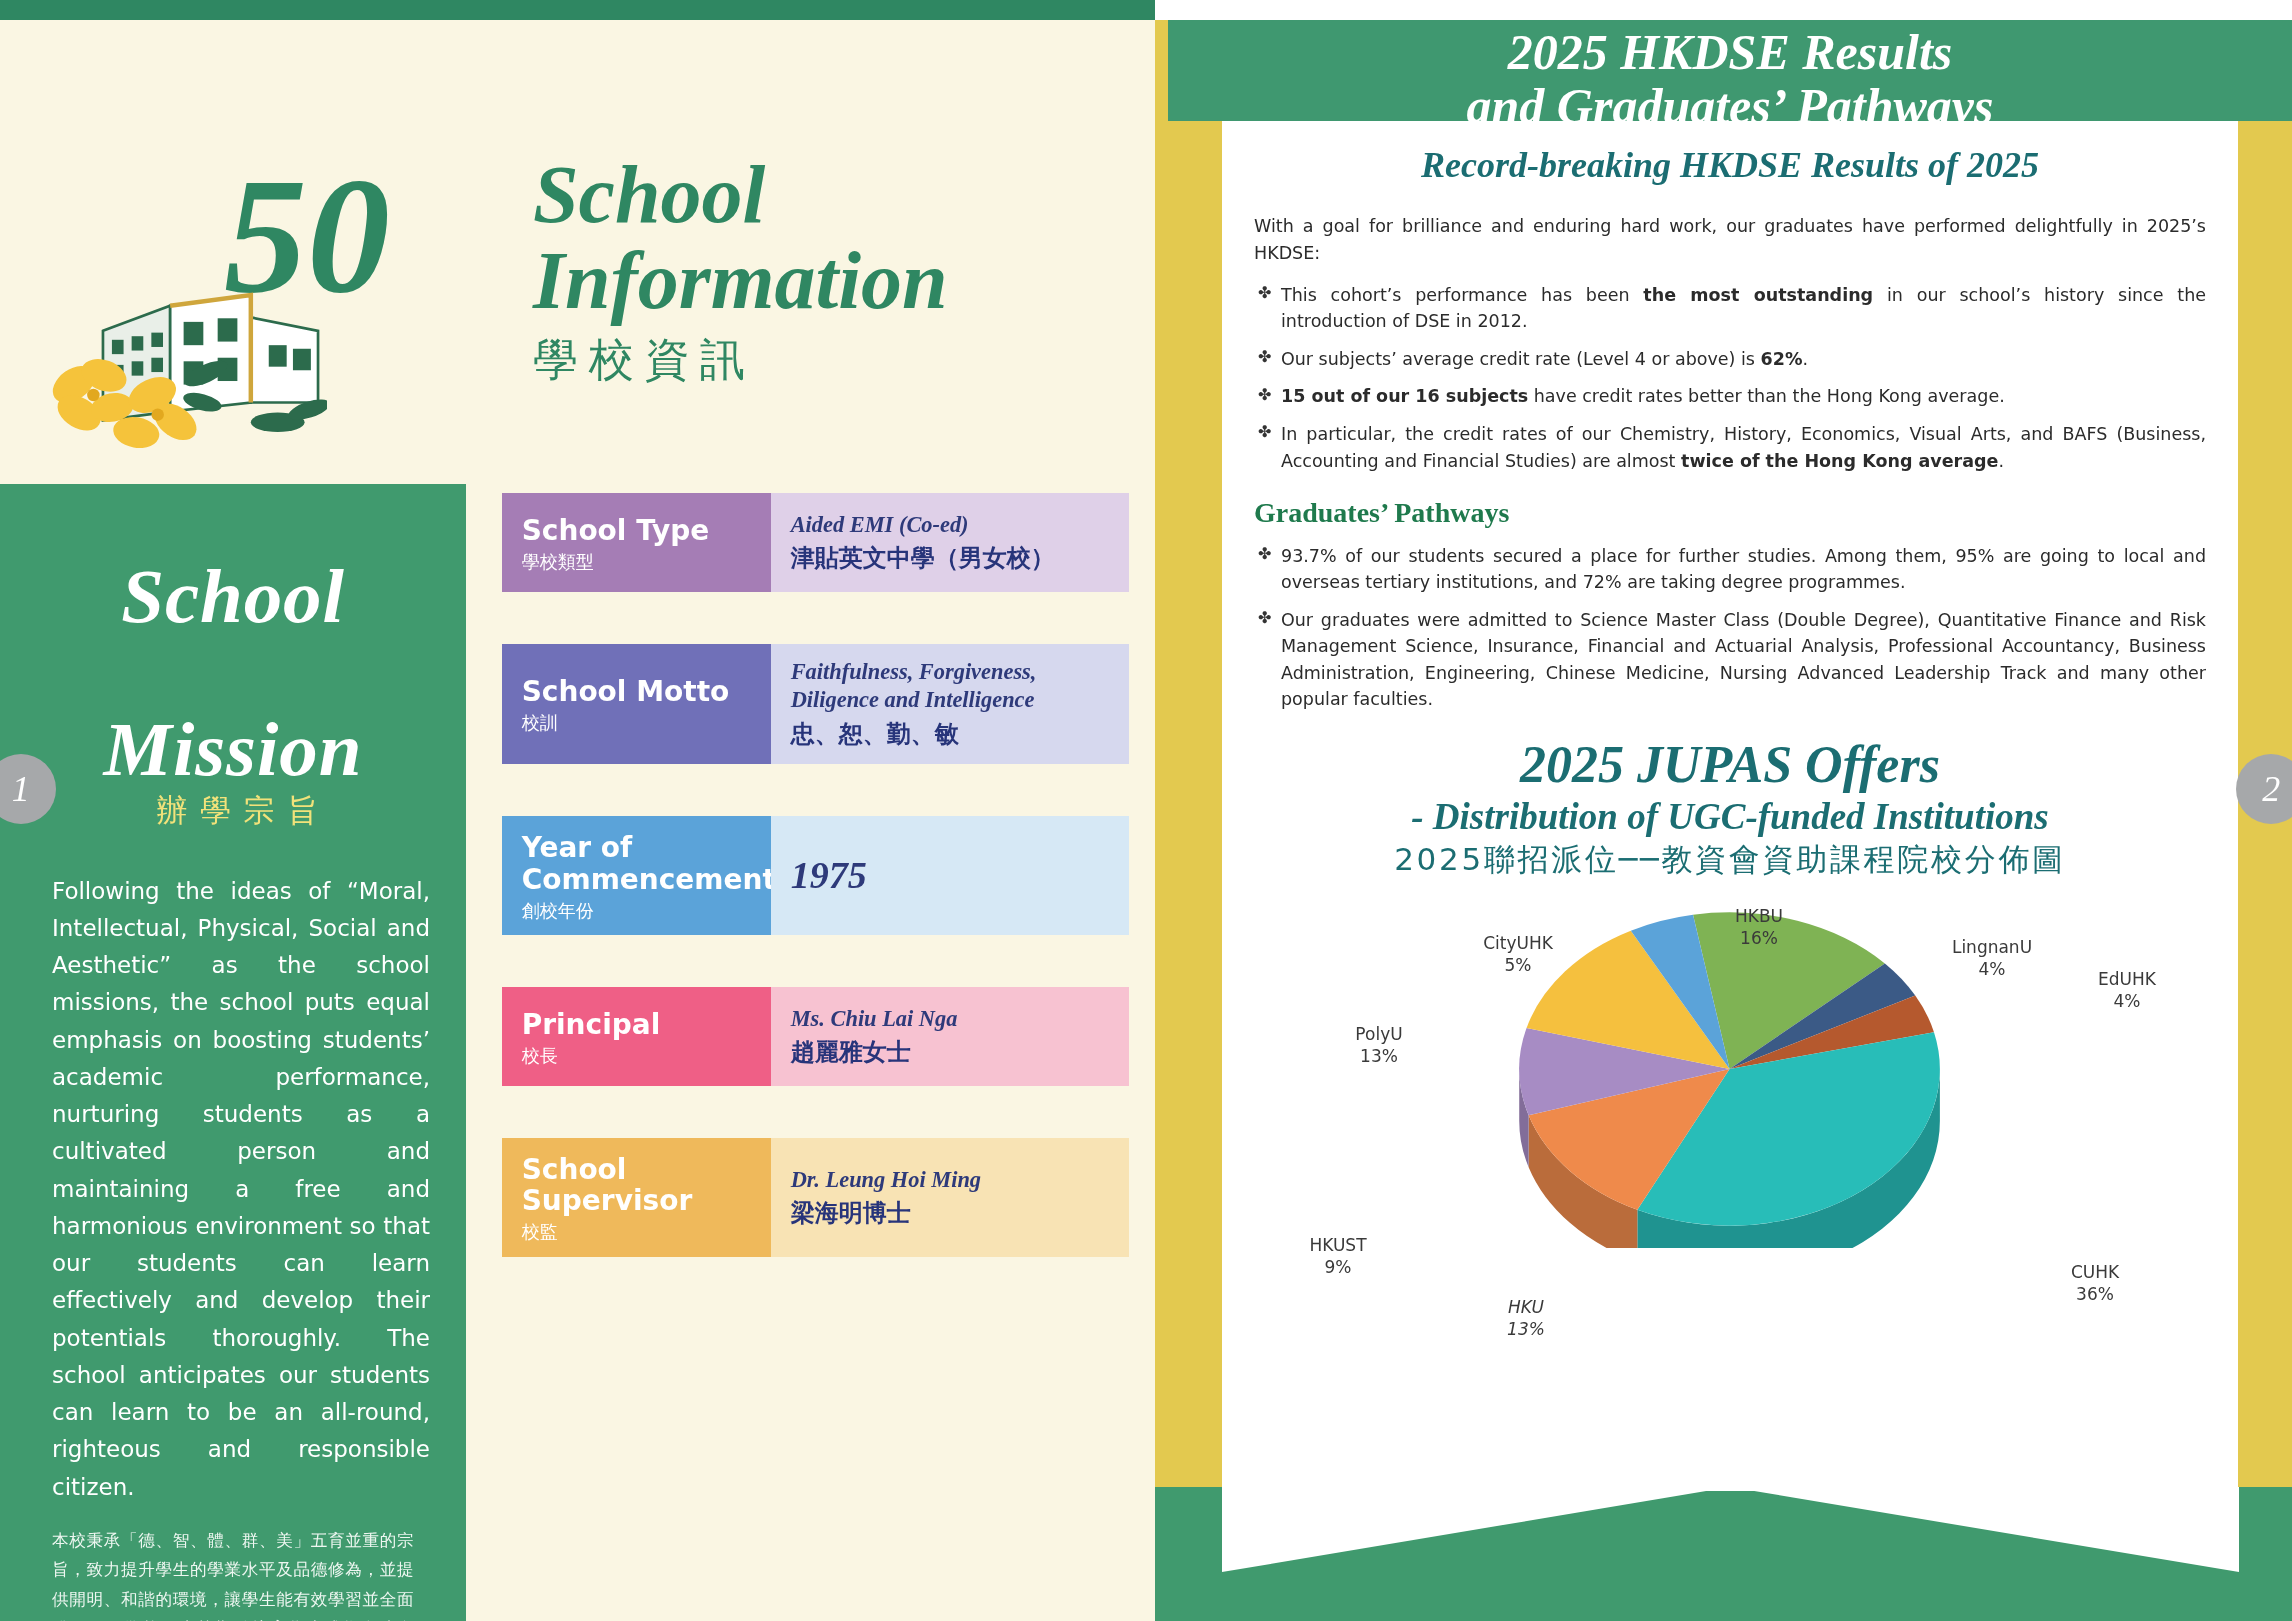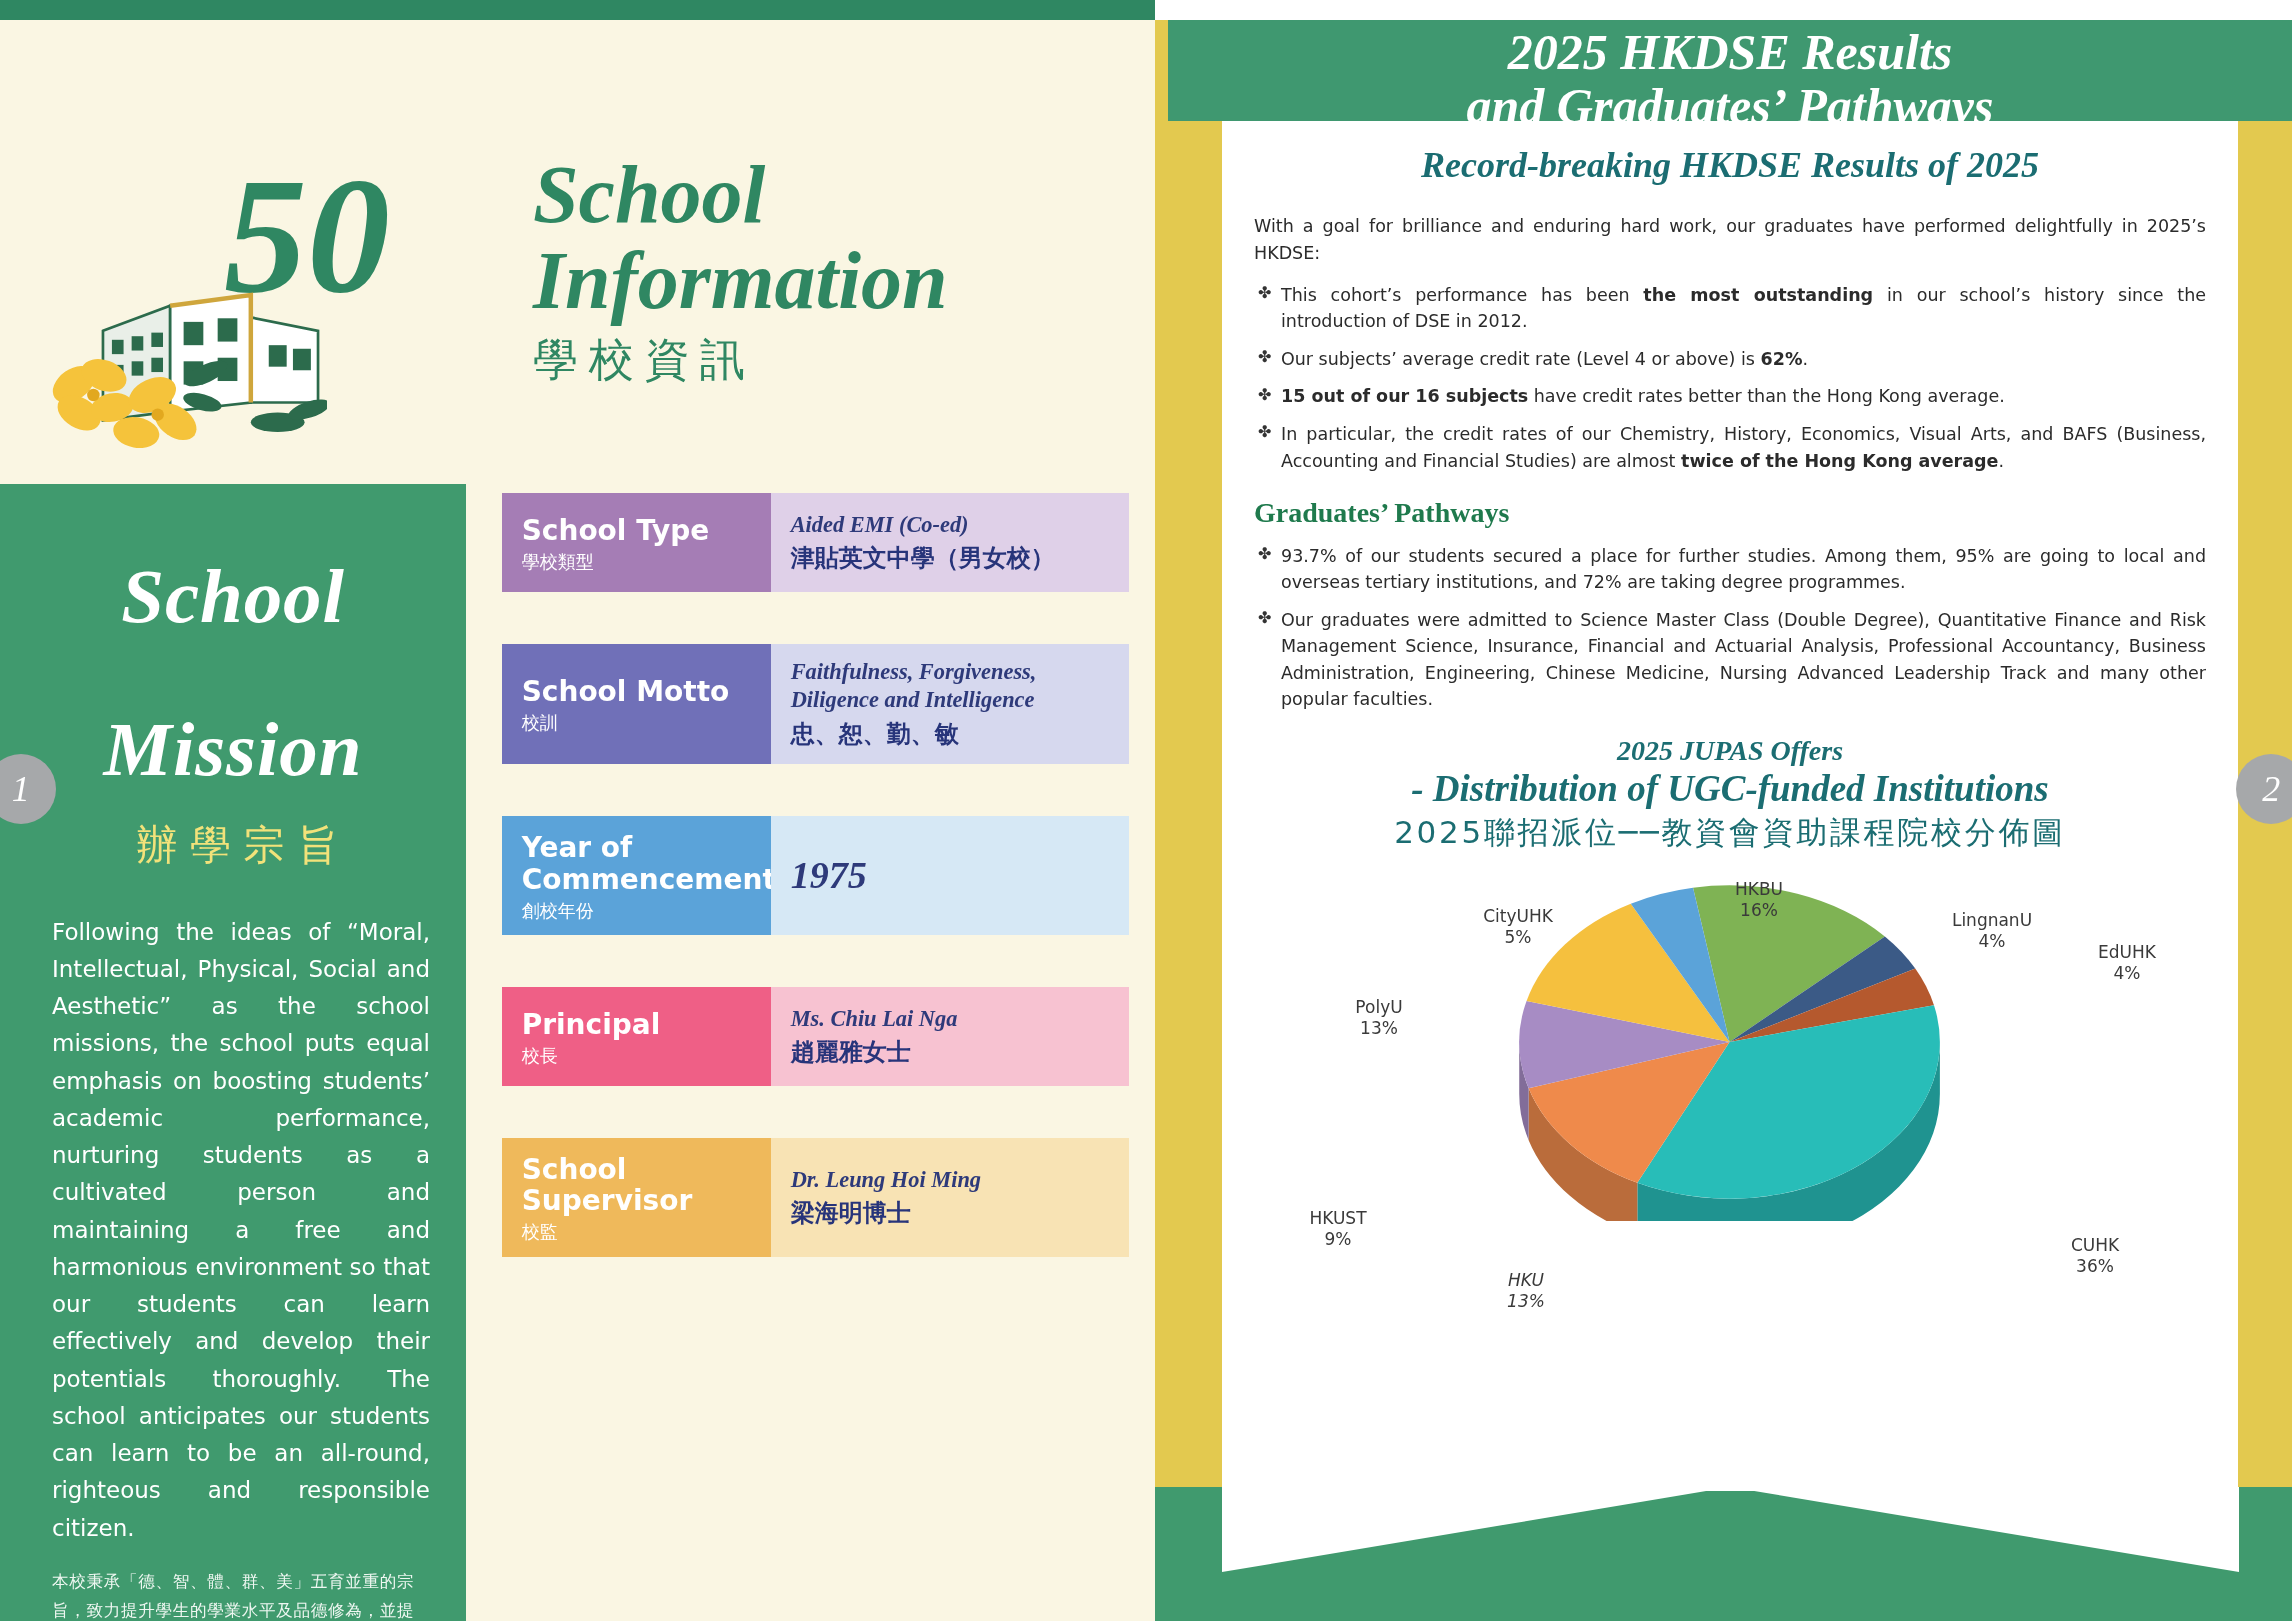--- a/index.html
+++ b/index.html
@@ -33,24 +33,24 @@
     font-style:italic;
     font-weight:700;
     font-size:77px;
     line-height:1.05;
     color:#ffffff;
     letter-spacing:0.9px;
   }
   .mission-title-zh {
     text-align:center;
     font-family:"DejaVu Sans", sans-serif;
-    font-size:41px;
+    font-size:31px;
     letter-spacing:12.5px;
     color:#f2e27a;
-    margin-top:28px;
+    margin-top:0;
     padding-left:21px;
   }
   .mission-body-en {
     margin:41px 36px 0 52px;
     color:#ffffff;
     font-size:23px;
     line-height:1.62;
     text-align:justify;
     font-family:"DejaVu Sans", sans-serif;
   }
@@ -181,21 +181,21 @@
   .rp-section-head {
     margin:23px 0 3.6px 32px;
     font-family:"Liberation Serif", serif; font-weight:700;
     font-size:28px; color:#1f7a4d;
   }
   .rp-chart-title {
     text-align:center; margin-top:23px;
     font-family:"Liberation Serif", serif; font-style:italic; font-weight:700;
     color:#1b6d72;
   }
-  .rp-chart-title .l1 { font-size:28px; line-height:1.15; }
+  .rp-chart-title .l1 { font-size:52px; line-height:1.15; }
   .rp-chart-title .l2 { font-size:37px; line-height:1.2; }
   .rp-chart-title .l3 {
     font-family:"DejaVu Sans", serif; font-style:normal; font-weight:400;
     font-size:31px; color:#1b6d72; letter-spacing:2.7px; line-height:1.35;
   }
 
   
   .pie-wrap { position:relative; width:1016px; height:376px; margin-top:9px; }
   .pie-label {
     position:absolute; text-align:center; font-size:17px; color:#3a3a3a;

